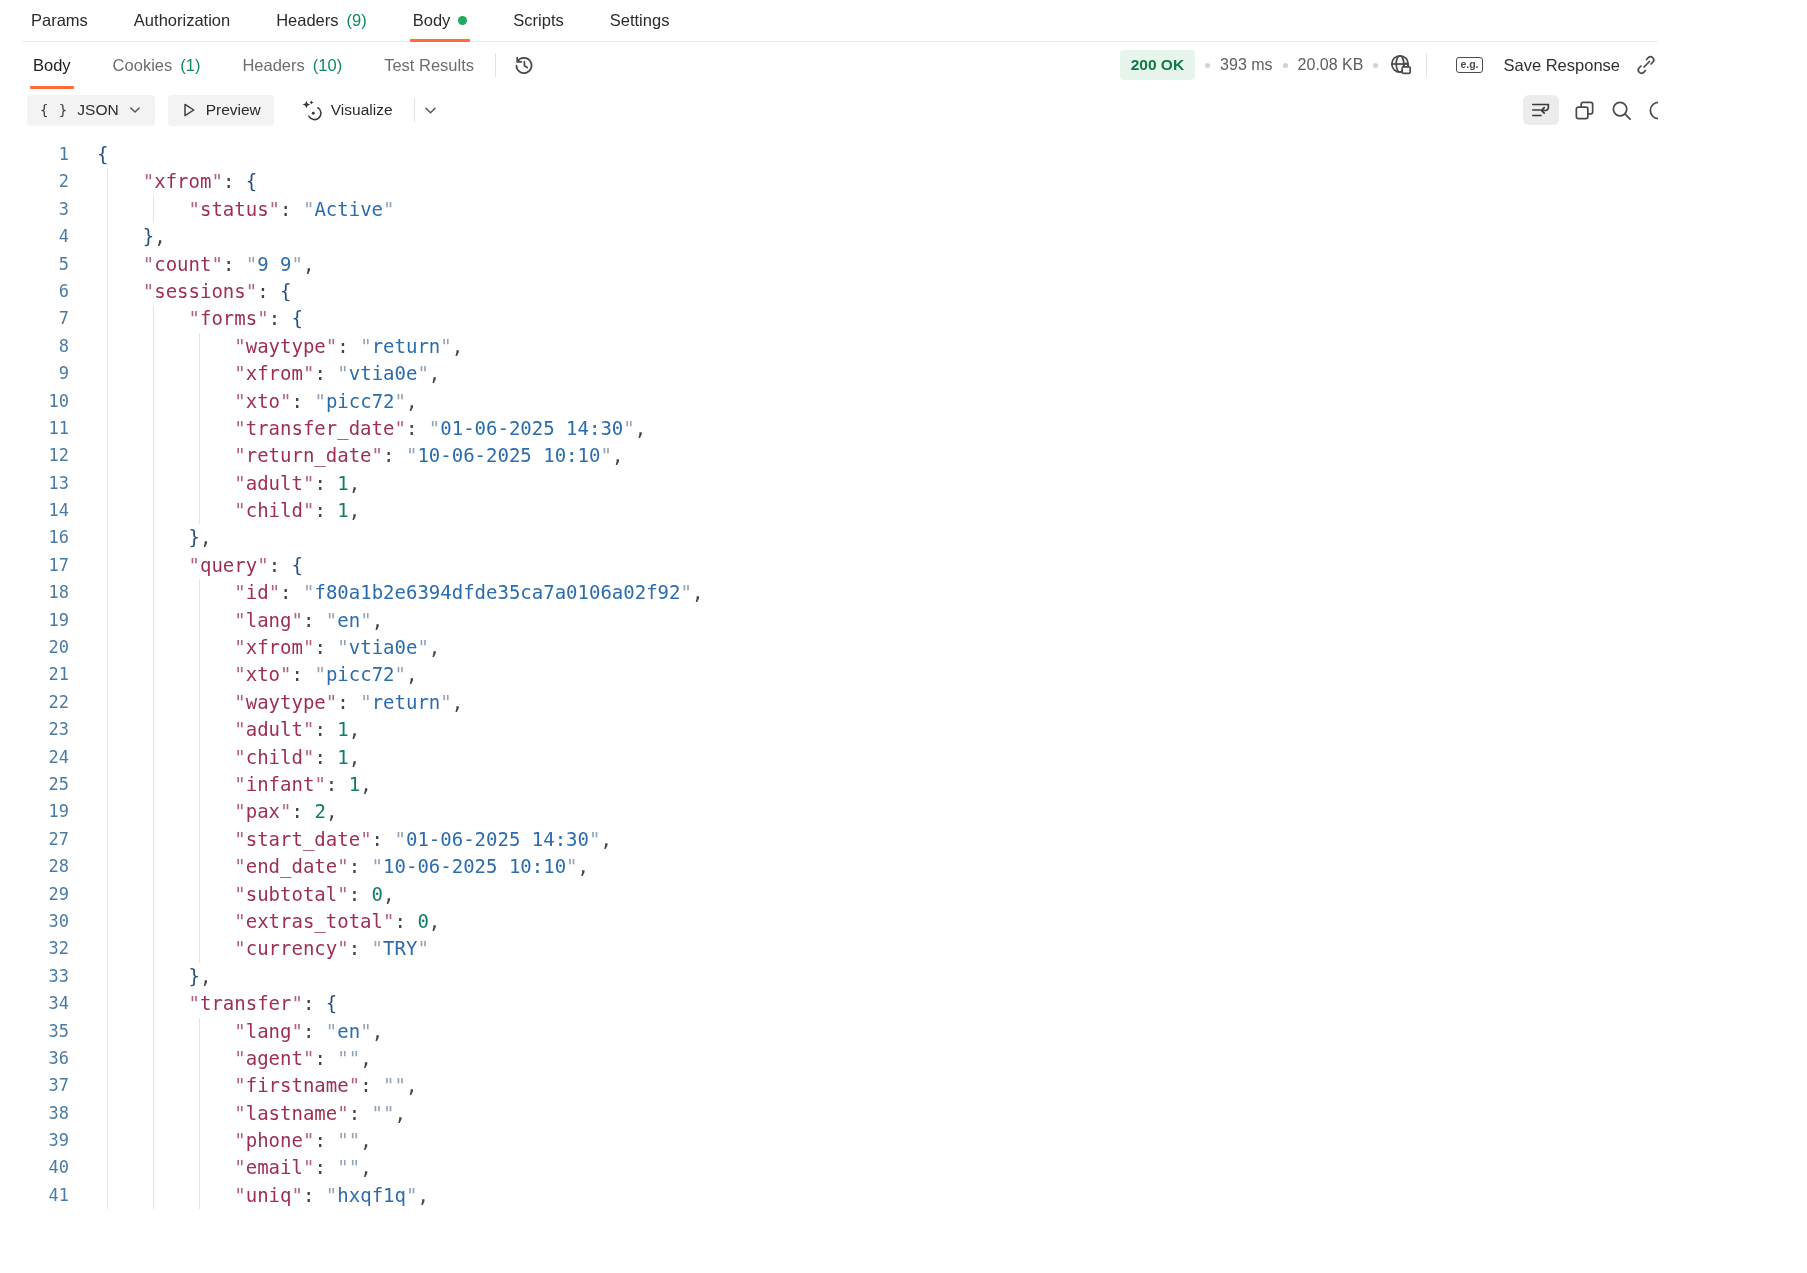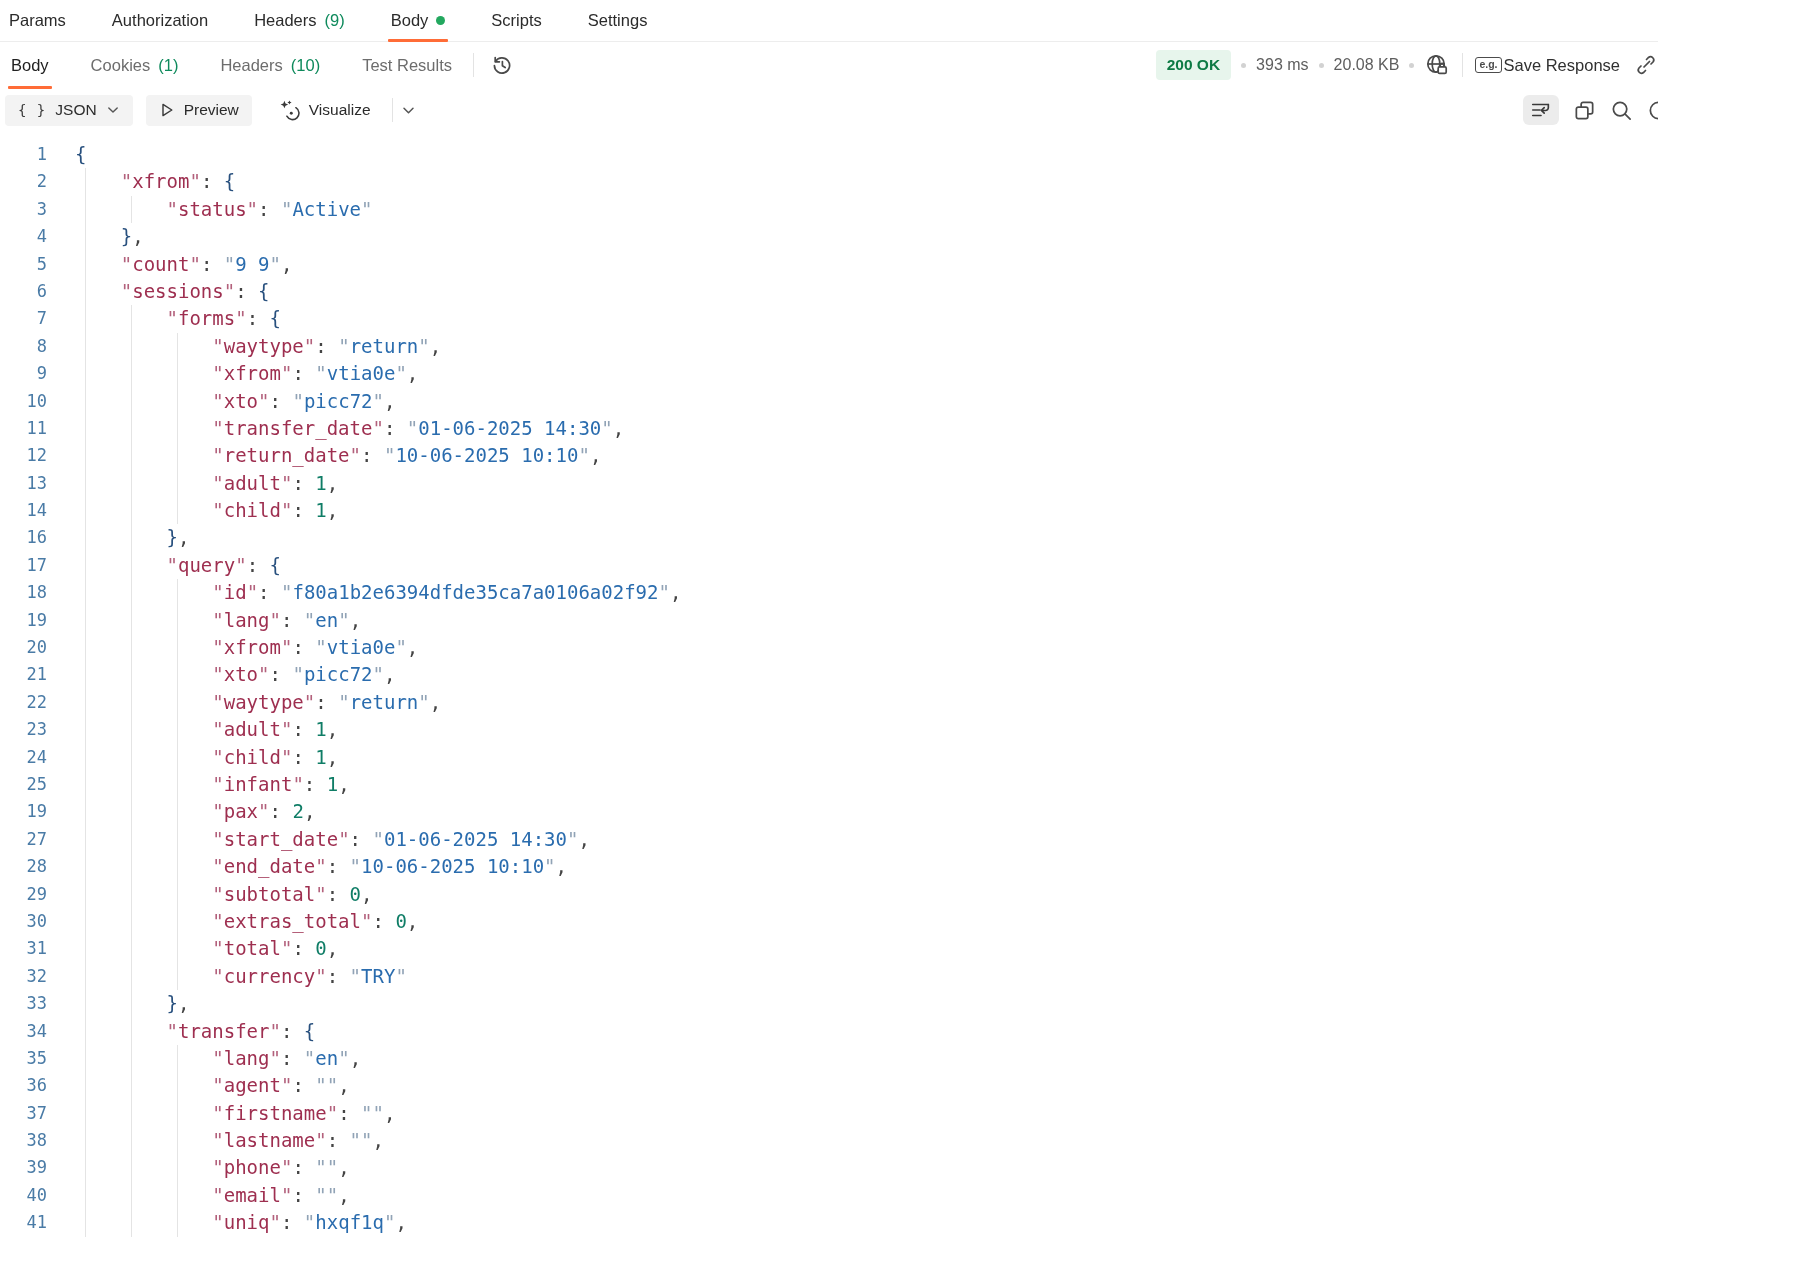--- a/index.html
+++ b/index.html
@@ -1,19 +1,19 @@
 <!DOCTYPE html>
 <html><head>
 <meta charset="utf-8">
 <style>
   * { margin:0; padding:0; box-sizing:border-box; }
   html,body { background:#fff; }
   .app {
     position:relative; width:1658px; height:1273px; overflow:hidden;
-    background:#fff; font-family:"Liberation Sans", sans-serif; color:#2b2b2b;
+    background:#fff; font-family:"Liberation Sans", sans-serif; color:#2b2b2b;padding-left:22px;
   }
   
   .req-bar {
     position:relative; height:42px; display:flex; align-items:stretch;
     gap:40px; padding-left:6px; border-bottom:1px solid #ededed;
   }
   .tab {
     display:flex; align-items:center; gap:8px; font-size:16.5px;
     color:#2b2b2b; position:relative; padding:0 3px; cursor:default; white-space:nowrap;
   }
@@ -34,21 +34,21 @@
   .resp-bar .tab.active { color:#212121; }
   .vdiv { width:1px; background:#e3e3e3; align-self:center; height:24px; margin:0 6px; }
   .icon-btn { display:flex; align-items:center; justify-content:center; align-self:center; cursor:pointer; }
   .resp-right { margin-left:auto; display:flex; align-items:center; padding-right:0; }
   .status-pill {
     background:#e7f5ec; color:#0d7a44; font-weight:bold; font-size:15.5px;
     padding:6px 11px; border-radius:4px; white-space:nowrap;
   }
   .sep-dot { width:5px; height:5px; border-radius:50%; background:#d2d2d2; margin:0 10px; }
   .meta-text { color:#5e5e5e; font-size:16px; white-space:nowrap; }
-  .save-btn { display:flex; align-items:center; gap:2px; font-size:16.5px; color:#303030; cursor:pointer; white-space:nowrap; }
+  .save-btn { display:flex; align-items:center; gap:21px; font-size:16.5px; color:#303030; cursor:pointer; white-space:nowrap;margin-left:17px; }
   .eg-box {
     border:1.6px solid #4c4c4c; border-radius:3px; font-size:10.5px; color:#4c4c4c;
     padding:1px 3px; line-height:1.1; font-weight:bold;
   }
   
   .viewer-bar { height:44px; display:flex; align-items:center; padding-left:5px; }
   .vbtn {
     display:flex; align-items:center; gap:9px; background:#f3f3f3; border:none;
     border-radius:4px; height:31px; padding:0 13px; font-size:15.5px; color:#2b2b2b;
     font-family:"Liberation Sans", sans-serif; cursor:pointer; white-space:nowrap;
@@ -246,21 +246,20 @@
         <div class="code-line"><span class="ln">21</span><div class="lc"><div class="guide" style="left: 38px;"></div><div class="guide" style="left: 83.76px;"></div><div class="guide" style="left: 129.52px;"></div>            <span class="qk">"</span><span class="k">xto</span><span class="qk">"</span><span class="p">:</span> <span class="qs">"</span><span class="s">picc72</span><span class="qs">"</span><span class="p">,</span></div></div>
         <div class="code-line"><span class="ln">22</span><div class="lc"><div class="guide" style="left: 38px;"></div><div class="guide" style="left: 83.76px;"></div><div class="guide" style="left: 129.52px;"></div>            <span class="qk">"</span><span class="k">waytype</span><span class="qk">"</span><span class="p">:</span> <span class="qs">"</span><span class="s">return</span><span class="qs">"</span><span class="p">,</span></div></div>
         <div class="code-line"><span class="ln">23</span><div class="lc"><div class="guide" style="left: 38px;"></div><div class="guide" style="left: 83.76px;"></div><div class="guide" style="left: 129.52px;"></div>            <span class="qk">"</span><span class="k">adult</span><span class="qk">"</span><span class="p">:</span> <span class="n">1</span><span class="p">,</span></div></div>
         <div class="code-line"><span class="ln">24</span><div class="lc"><div class="guide" style="left: 38px;"></div><div class="guide" style="left: 83.76px;"></div><div class="guide" style="left: 129.52px;"></div>            <span class="qk">"</span><span class="k">child</span><span class="qk">"</span><span class="p">:</span> <span class="n">1</span><span class="p">,</span></div></div>
         <div class="code-line"><span class="ln">25</span><div class="lc"><div class="guide" style="left: 38px;"></div><div class="guide" style="left: 83.76px;"></div><div class="guide" style="left: 129.52px;"></div>            <span class="qk">"</span><span class="k">infant</span><span class="qk">"</span><span class="p">:</span> <span class="n">1</span><span class="p">,</span></div></div>
         <div class="code-line"><span class="ln">19</span><div class="lc"><div class="guide" style="left: 38px;"></div><div class="guide" style="left: 83.76px;"></div><div class="guide" style="left: 129.52px;"></div>            <span class="qk">"</span><span class="k">pax</span><span class="qk">"</span><span class="p">:</span> <span class="n">2</span><span class="p">,</span></div></div>
         <div class="code-line"><span class="ln">27</span><div class="lc"><div class="guide" style="left: 38px;"></div><div class="guide" style="left: 83.76px;"></div><div class="guide" style="left: 129.52px;"></div>            <span class="qk">"</span><span class="k">start_date</span><span class="qk">"</span><span class="p">:</span> <span class="qs">"</span><span class="s">01-06-2025 14:30</span><span class="qs">"</span><span class="p">,</span></div></div>
         <div class="code-line"><span class="ln">28</span><div class="lc"><div class="guide" style="left: 38px;"></div><div class="guide" style="left: 83.76px;"></div><div class="guide" style="left: 129.52px;"></div>            <span class="qk">"</span><span class="k">end_date</span><span class="qk">"</span><span class="p">:</span> <span class="qs">"</span><span class="s">10-06-2025 10:10</span><span class="qs">"</span><span class="p">,</span></div></div>
         <div class="code-line"><span class="ln">29</span><div class="lc"><div class="guide" style="left: 38px;"></div><div class="guide" style="left: 83.76px;"></div><div class="guide" style="left: 129.52px;"></div>            <span class="qk">"</span><span class="k">subtotal</span><span class="qk">"</span><span class="p">:</span> <span class="n">0</span><span class="p">,</span></div></div>
         <div class="code-line"><span class="ln">30</span><div class="lc"><div class="guide" style="left: 38px;"></div><div class="guide" style="left: 83.76px;"></div><div class="guide" style="left: 129.52px;"></div>            <span class="qk">"</span><span class="k">extras_total</span><span class="qk">"</span><span class="p">:</span> <span class="n">0</span><span class="p">,</span></div></div>
-        <div class="code-line"><span class="ln">31</span><div class="lc"><div class="guide" style="left: 38px;"></div><div class="guide" style="left: 83.76px;"></div><div class="guide" style="left: 129.52px;"></div>            <span class="qk">"</span><span class="k">total</span><span class="qk">"</span><span class="p">:</span> <span class="n">0</span><span class="p">,</span></div></div>
         <div class="code-line"><span class="ln">32</span><div class="lc"><div class="guide" style="left: 38px;"></div><div class="guide" style="left: 83.76px;"></div><div class="guide" style="left: 129.52px;"></div>            <span class="qk">"</span><span class="k">currency</span><span class="qk">"</span><span class="p">:</span> <span class="qs">"</span><span class="s">TRY</span><span class="qs">"</span></div></div>
         <div class="code-line"><span class="ln">33</span><div class="lc"><div class="guide" style="left: 38px;"></div><div class="guide" style="left: 83.76px;"></div>        <span class="b">}</span><span class="p">,</span></div></div>
         <div class="code-line"><span class="ln">34</span><div class="lc"><div class="guide" style="left: 38px;"></div><div class="guide" style="left: 83.76px;"></div>        <span class="qk">"</span><span class="k">transfer</span><span class="qk">"</span><span class="p">:</span> <span class="b">{</span></div></div>
         <div class="code-line"><span class="ln">35</span><div class="lc"><div class="guide" style="left: 38px;"></div><div class="guide" style="left: 83.76px;"></div><div class="guide" style="left: 129.52px;"></div>            <span class="qk">"</span><span class="k">lang</span><span class="qk">"</span><span class="p">:</span> <span class="qs">"</span><span class="s">en</span><span class="qs">"</span><span class="p">,</span></div></div>
         <div class="code-line"><span class="ln">36</span><div class="lc"><div class="guide" style="left: 38px;"></div><div class="guide" style="left: 83.76px;"></div><div class="guide" style="left: 129.52px;"></div>            <span class="qk">"</span><span class="k">agent</span><span class="qk">"</span><span class="p">:</span> <span class="qs">"</span><span class="s"></span><span class="qs">"</span><span class="p">,</span></div></div>
         <div class="code-line"><span class="ln">37</span><div class="lc"><div class="guide" style="left: 38px;"></div><div class="guide" style="left: 83.76px;"></div><div class="guide" style="left: 129.52px;"></div>            <span class="qk">"</span><span class="k">firstname</span><span class="qk">"</span><span class="p">:</span> <span class="qs">"</span><span class="s"></span><span class="qs">"</span><span class="p">,</span></div></div>
         <div class="code-line"><span class="ln">38</span><div class="lc"><div class="guide" style="left: 38px;"></div><div class="guide" style="left: 83.76px;"></div><div class="guide" style="left: 129.52px;"></div>            <span class="qk">"</span><span class="k">lastname</span><span class="qk">"</span><span class="p">:</span> <span class="qs">"</span><span class="s"></span><span class="qs">"</span><span class="p">,</span></div></div>
         <div class="code-line"><span class="ln">39</span><div class="lc"><div class="guide" style="left: 38px;"></div><div class="guide" style="left: 83.76px;"></div><div class="guide" style="left: 129.52px;"></div>            <span class="qk">"</span><span class="k">phone</span><span class="qk">"</span><span class="p">:</span> <span class="qs">"</span><span class="s"></span><span class="qs">"</span><span class="p">,</span></div></div>
         <div class="code-line"><span class="ln">40</span><div class="lc"><div class="guide" style="left: 38px;"></div><div class="guide" style="left: 83.76px;"></div><div class="guide" style="left: 129.52px;"></div>            <span class="qk">"</span><span class="k">email</span><span class="qk">"</span><span class="p">:</span> <span class="qs">"</span><span class="s"></span><span class="qs">"</span><span class="p">,</span></div></div>
         <div class="code-line"><span class="ln">41</span><div class="lc"><div class="guide" style="left: 38px;"></div><div class="guide" style="left: 83.76px;"></div><div class="guide" style="left: 129.52px;"></div>            <span class="qk">"</span><span class="k">uniq</span><span class="qk">"</span><span class="p">:</span> <span class="qs">"</span><span class="s">hxqf1q</span><span class="qs">"</span><span class="p">,</span></div></div>

